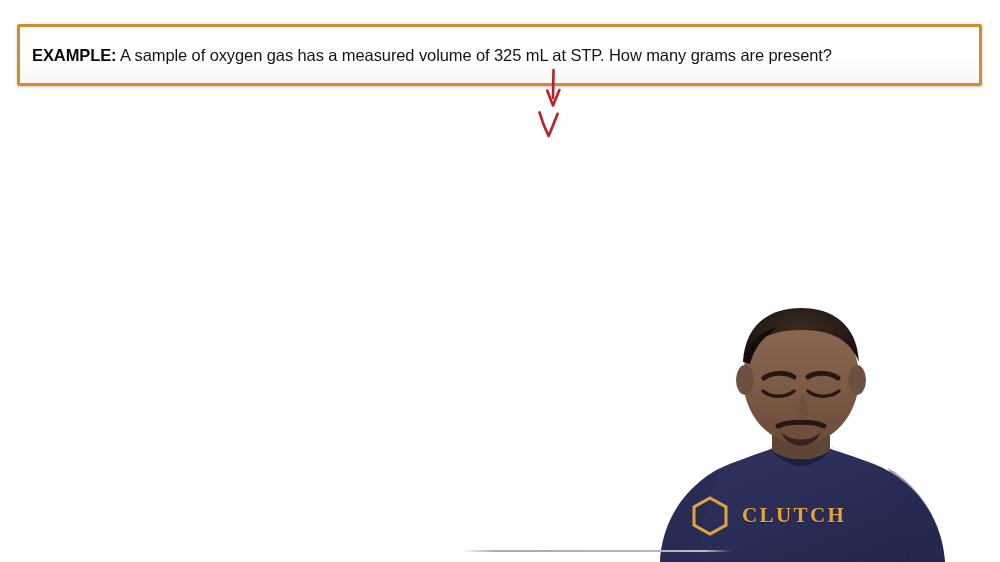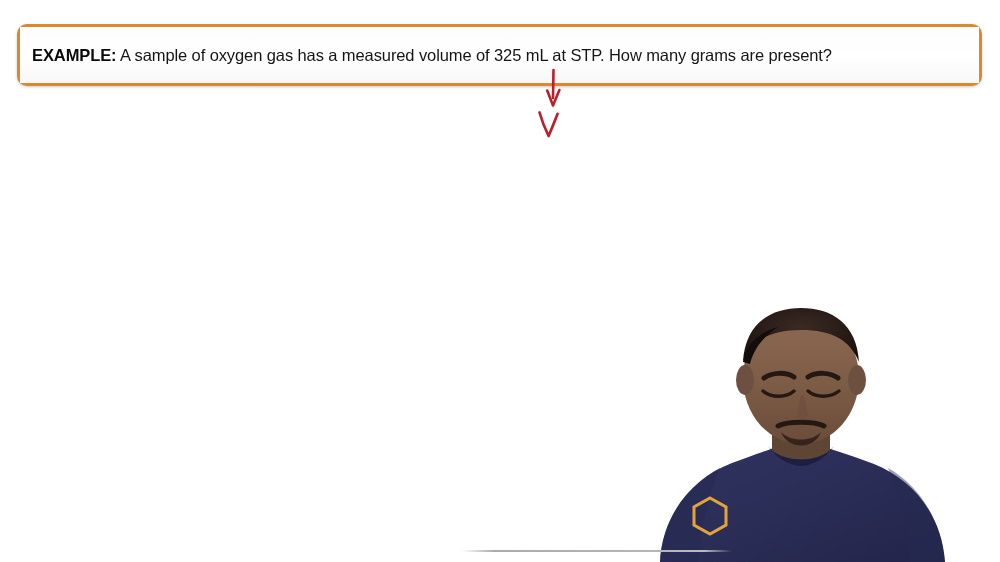--- a/index.html
+++ b/index.html
@@ -22,21 +22,21 @@
   
   .example-box {
     position: absolute;
     left: 17px;
     top: 24px;
     width: 965px;
     height: 62px;
     box-sizing: border-box;
     background: #ffffff;
     border: 3px solid #d98a2b;
-    border-radius: 10px;
+    border-radius: 2px;
     box-shadow: 0 1px 3px rgba(0,0,0,0.22);
     display: flex;
     align-items: center;
   }
   .example-inner {
     position: relative;
     width: 100%;
     padding: 0 12px 0 12px;
     background: linear-gradient(180deg,#fdfdfd 0%,#ffffff 55%,#f7f7f7 100%);
     height: 100%;
@@ -176,16 +176,17 @@
         <path d="M178,126 C188,121 214,121 224,126" stroke="#241812" stroke-width="5" fill="none" stroke-linecap="round"></path>
         <path d="M181,132 C190,142 212,142 221,132 C214,150 188,150 181,132 Z" fill="#2b1d16" opacity="0.85"></path>
       </g>
 
       <g transform="translate(92,196)">
         <polygon points="18,2 34,11 34,29 18,38 2,29 2,11" fill="none" stroke="#e2a43a" stroke-width="3"></polygon>
       </g>
     </svg>
   </div>
 
+  <div class="clutch-wordmark">CLUTCH</div>
 
   <div class="desk-line"></div>
 
 </div>
 
 </body></html>

